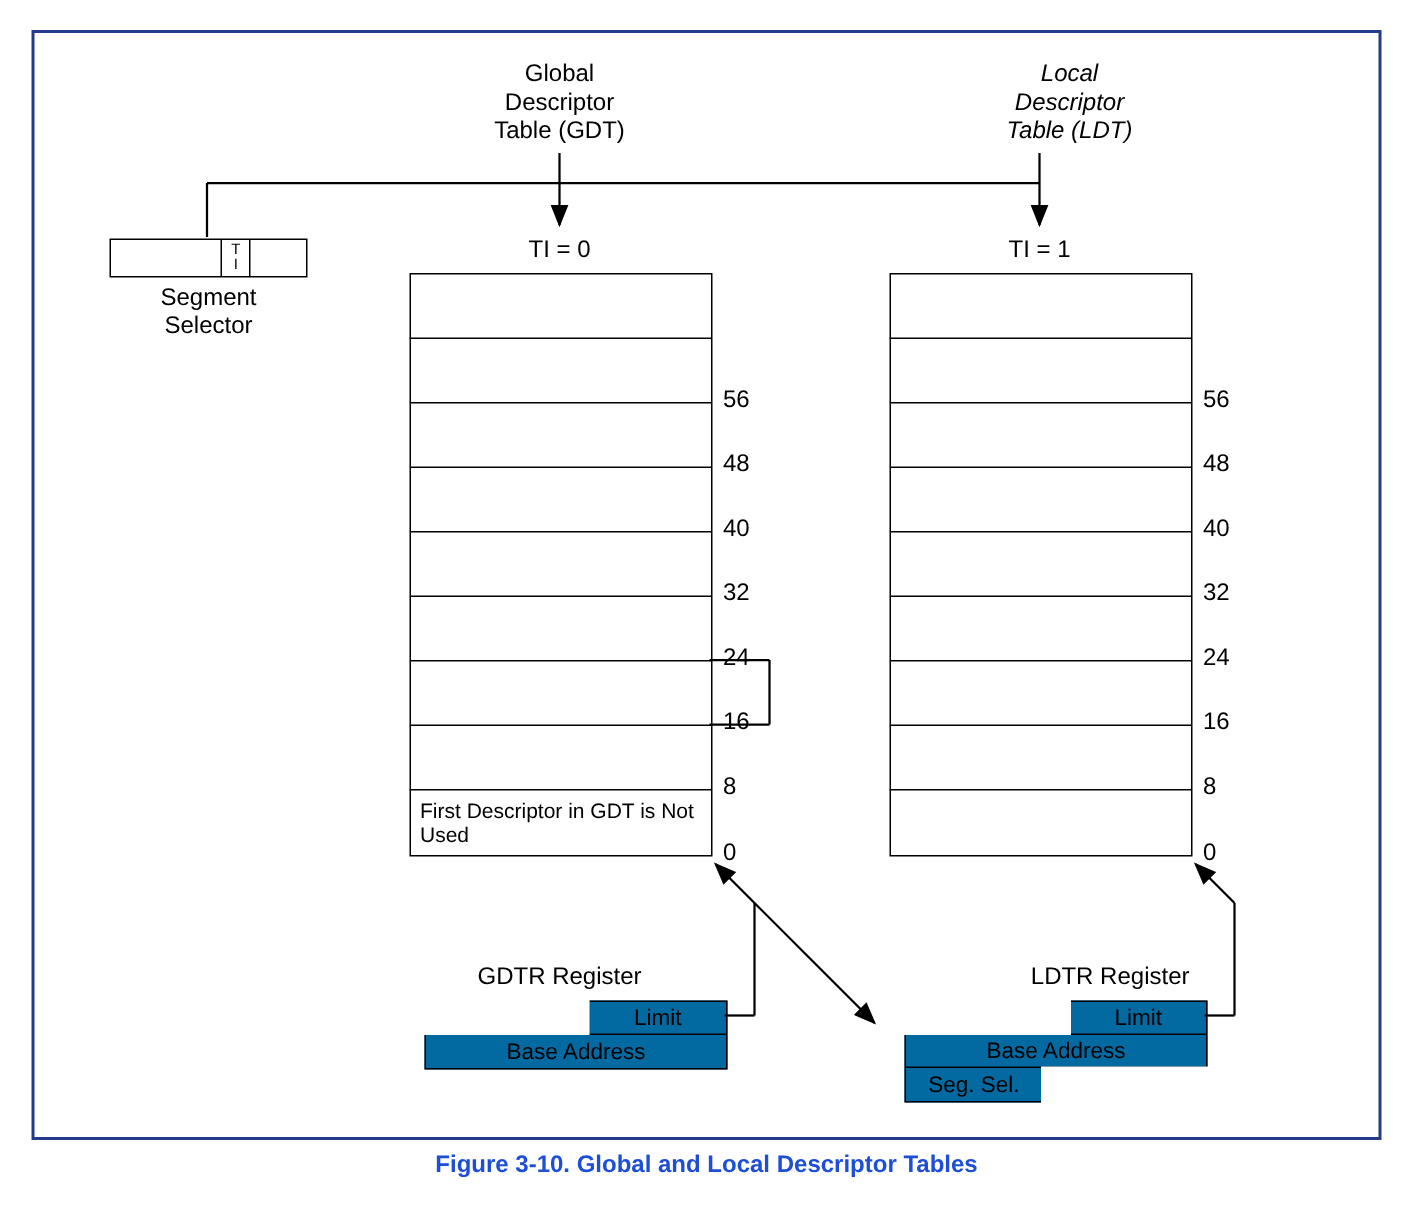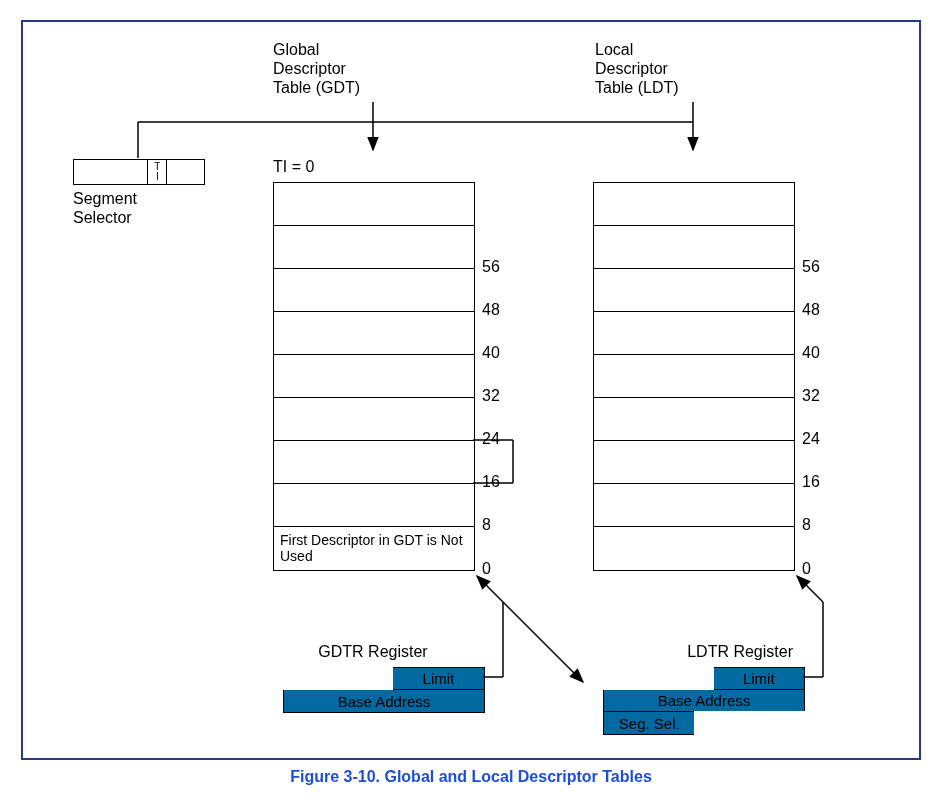--- a/index.html
+++ b/index.html
@@ -16,21 +16,21 @@
     border: 2px solid #263a8b;
     position: relative;
     height: 740px;
     width: 100%;
     box-sizing: border-box;
   }
   .abs { position: absolute; }
   .label {
     font-size: 16px;
     line-height: 1.2;
-    text-align: left;
+    text-align: center;
     color: black;
   }
   .caption {
     font-family: Arial, Helvetica, sans-serif;
     font-weight: bold;
     font-size: 16px;
     color: #1d4ed8;
     text-align: center;
     margin-top: 8px;
   }
@@ -94,27 +94,28 @@
 <body>
 
 <div class="figure-container">
   <div class="diagram-border">
 
     <div class="abs label" style="left:250px; top:18px; width:200px;">
       <span>Global</span><br>
       <span>Descriptor</span><br>
       <span>Table (GDT)</span>
     </div>
-    <div class="abs label" style="left:572px; top:18px; width:200px;">
+    <div class="abs label" style="left:590px; top:18px; width:200px;font-style:italic;">
       <span>Local</span><br>
       <span>Descriptor</span><br>
       <span>Table (LDT)</span>
     </div>
 
     <div class="abs label" style="left:250px; top:135px; width:200px;">TI = 0</div>
+    <div class="abs label" style="left:570px; top:135px; width:200px;">TI = 1</div>
 
     <div class="abs" style="left:50px; top:137px;">
       <div class="segment-selector">
         <div class="seg-part seg-left"></div>
         <div class="seg-part seg-ti">
           <span>T</span>
           <span>I</span>
         </div>
         <div class="seg-right"></div>
       </div>

